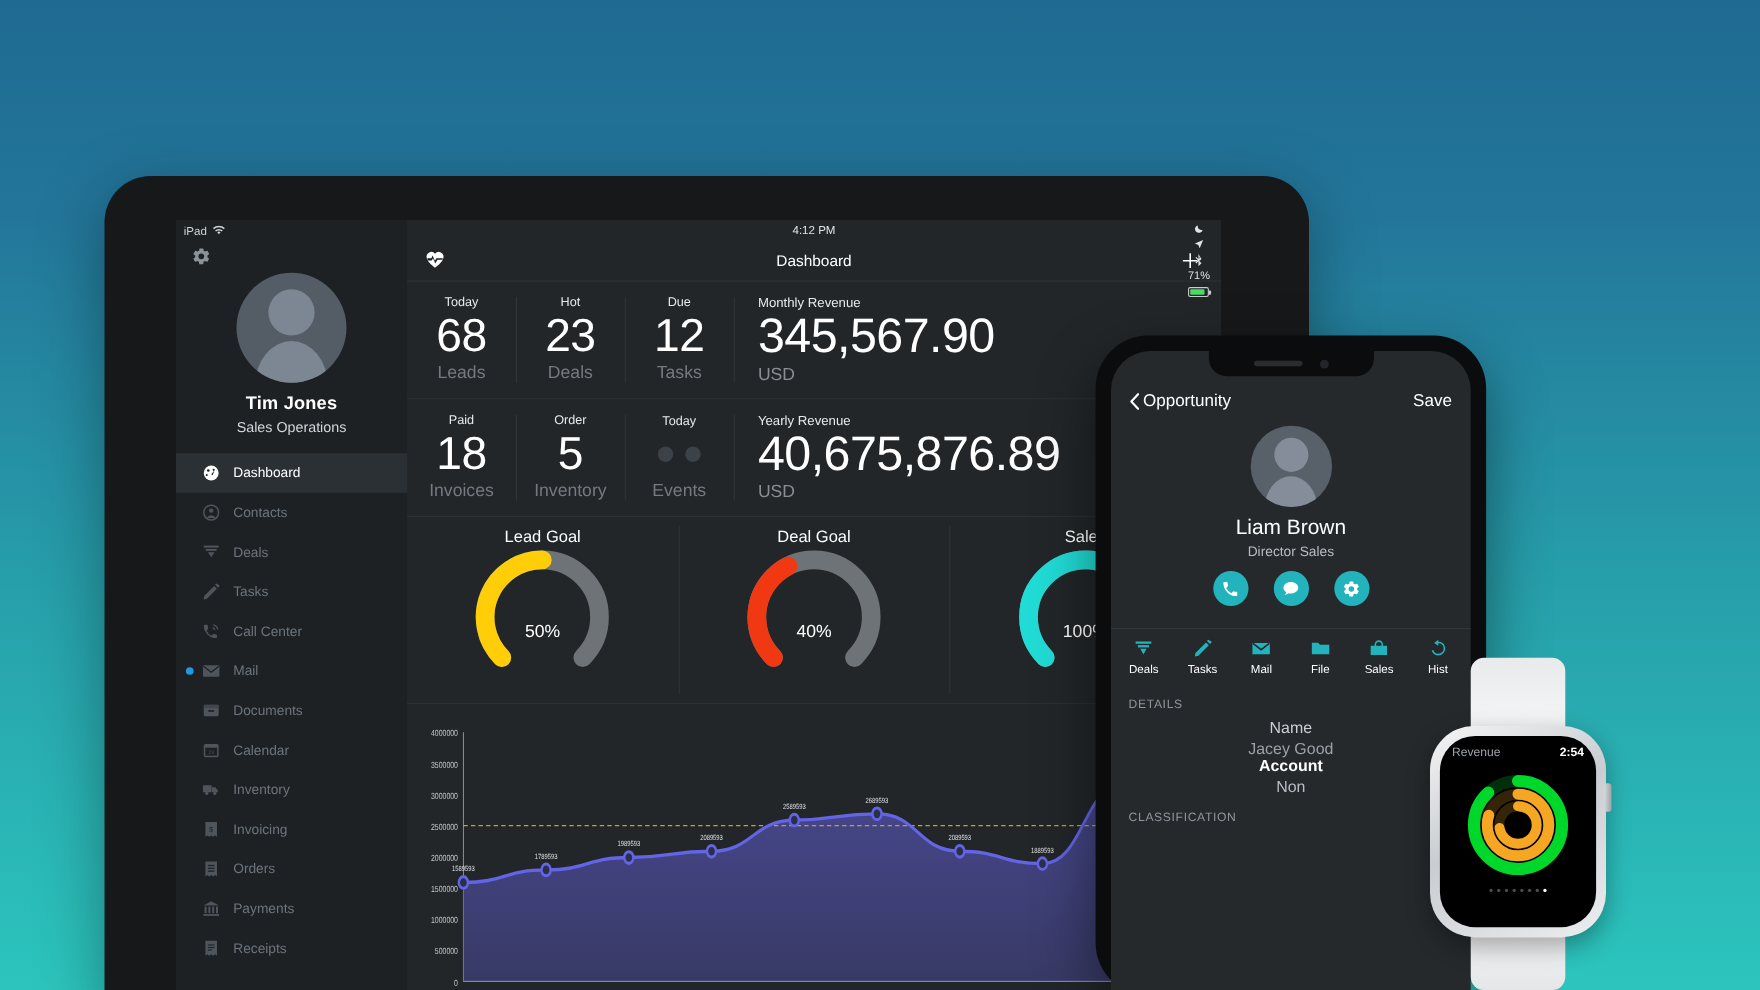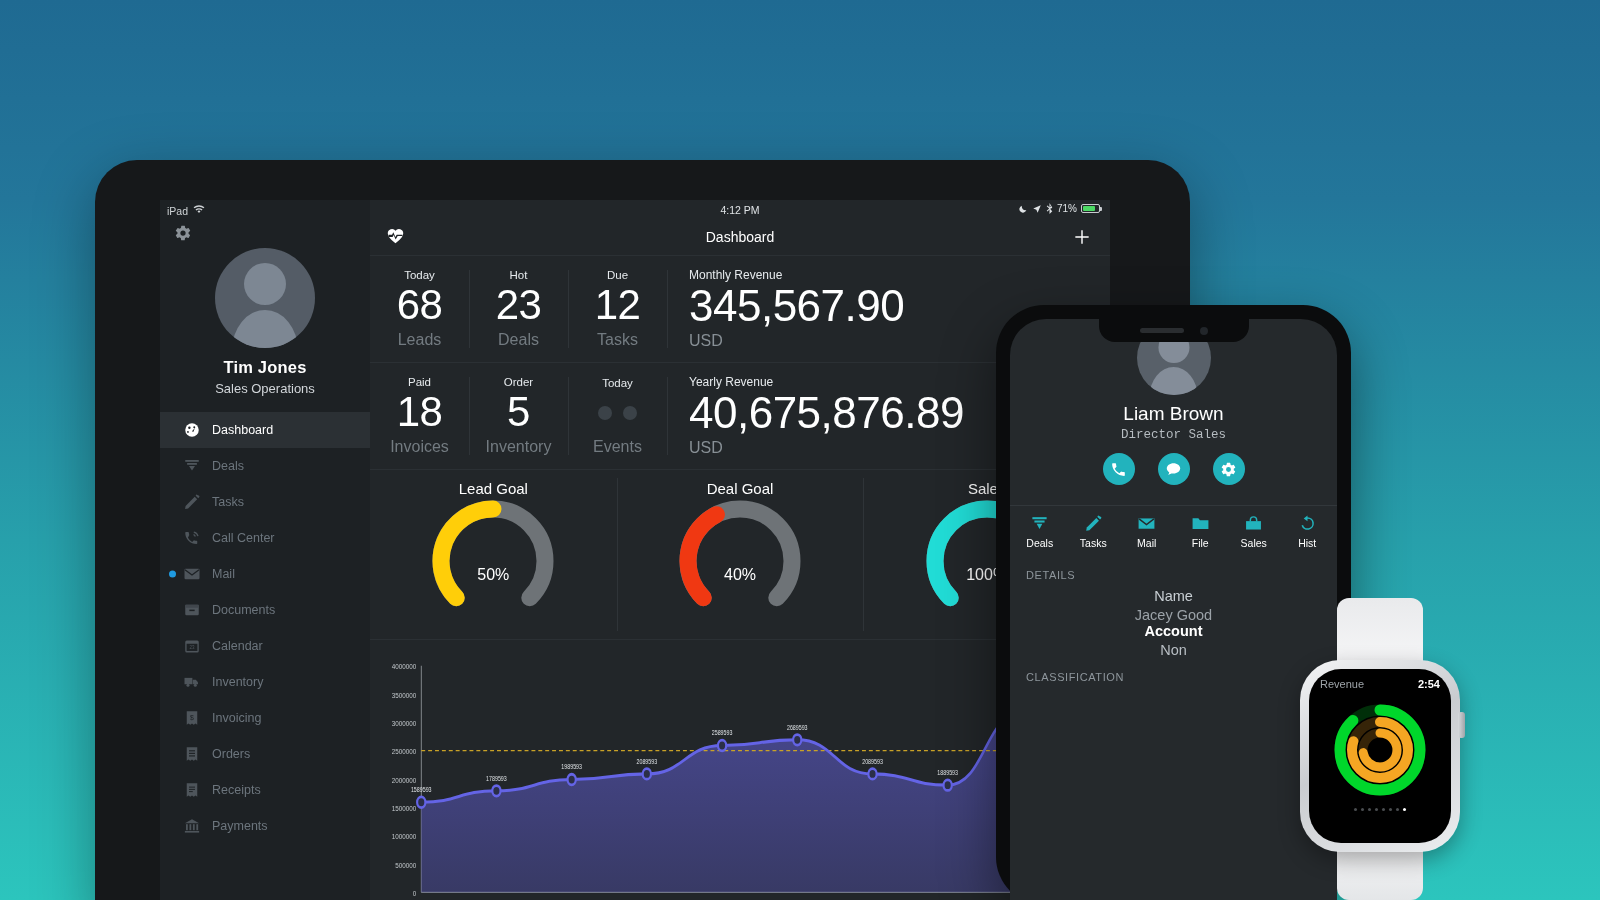--- a/index.html
+++ b/index.html
@@ -58,21 +58,21 @@
   }
 
   
   #ipad-main{ flex:1; background:#222629; position:relative; display:flex; flex-direction:column; }
   .ipad-statusbar{
     height:18px; display:flex; align-items:center; justify-content:center;
     color:#dfe3e6; font-size:10.5px; position:relative; padding-top:2px;
   }
   .sb-right{
     position:absolute; right:10px; top:3px; display:flex; align-items:center; gap:4px;
-    font-size:10px; color:#dfe3e6;
+    font-size:10px; color:#dfe3e6;flex-direction:column;
   }
   .batt{
     width:19px; height:9px; border:1px solid #c8ccd0; border-radius:2px;
     position:relative; display:inline-block;
   }
   .batt::after{
     content:""; position:absolute; right:-3px; top:2px; width:2px; height:4px;
     background:#c8ccd0; border-radius:0 1px 1px 0;
   }
   .batt i{ position:absolute; left:1px; top:1px; bottom:1px; width:71%; background:#4cd964; border-radius:1px; display:block; }
@@ -148,21 +148,21 @@
   }
   .avatar-md .head{
     position:absolute; left:50%; top:15%; transform:translateX(-50%);
     width:42%; height:42%; border-radius:50%; background:#848d99;
   }
   .avatar-md .body{
     position:absolute; left:50%; bottom:-20%; transform:translateX(-50%);
     width:66%; height:58%; border-radius:50% 50% 0 0 / 70% 70% 0 0; background:#848d99;
   }
   .ph-name{ color:#fff; font-size:19px; }
-  .ph-role{ color:#b6bcc1; font-size:12.5px; margin-top:3px;font-family:Liberation Mono, monospace; }
+  .ph-role{ color:#b6bcc1; font-size:12.5px; margin-top:3px; }
   .ph-actions{ display:flex; justify-content:center; gap:23px; margin-top:11px; }
   .circ-btn{
     width:32px; height:32px; border-radius:50%; background:#22b3bd;
     display:flex; align-items:center; justify-content:center;
   }
   .circ-btn svg{ width:17px; height:17px; }
   .ph-tabs{
     display:flex; border-top:1px solid #32373b; margin-top:12px;
     padding:8px 3px 7px;
   }
@@ -252,20 +252,28 @@
               <circle cx="12" cy="12" r="9" fill="#fff"></circle>
               <circle cx="8.5" cy="9" r="1.6" fill="#1d2124"></circle>
               <circle cx="15" cy="8.2" r="1.3" fill="#1d2124"></circle>
               <circle cx="6.6" cy="14.5" r="1.2" fill="#1d2124"></circle>
               <path d="M12 13.5l4-4.5-2.3 5.6z" fill="#1d2124"></path>
             </svg>
             <span>Dashboard</span>
           </li>
           <li class="nav-item">
             <svg class="ico" viewBox="0 0 24 24">
+              <circle cx="12" cy="12" r="9" fill="none" stroke="#6c757d" stroke-width="1.8"></circle>
+              <circle cx="12" cy="9.6" r="2.7" fill="#6c757d"></circle>
+              <path d="M6.6 18.6a6 6 0 0 1 10.8 0z" fill="#6c757d"></path>
+            </svg>
+            <span>Contacts</span>
+          </li>
+          <li class="nav-item">
+            <svg class="ico" viewBox="0 0 24 24">
               <rect x="3" y="4" width="18" height="2.4" fill="#6c757d"></rect>
               <rect x="5.5" y="8" width="13" height="2.4" fill="#6c757d"></rect>
               <path d="M8 12h8l-4 6z" fill="#6c757d"></path>
             </svg>
             <span>Deals</span>
           </li>
           <li class="nav-item">
             <svg class="ico" viewBox="0 0 24 24">
               <path d="M3.5 17.2L15.6 5.1l3.3 3.3L6.8 20.5l-4 .7z" fill="#6c757d"></path>
               <path d="M17 3.7l3.3 3.3 1.2-1.2a1.4 1.4 0 0 0 0-2L19.2 2.5a1.4 1.4 0 0 0-2 0z" fill="#6c757d"></path>
@@ -320,40 +328,40 @@
             <span>Invoicing</span>
           </li>
           <li class="nav-item">
             <svg class="ico" viewBox="0 0 24 24">
               <path d="M5 3h14v18l-2.3-1.6L14.3 21 12 19.4 9.7 21l-2.4-1.6L5 21z" fill="#6c757d"></path>
               <rect x="8" y="7" width="8" height="1.5" fill="#1d2124"></rect>
               <rect x="8" y="10.4" width="8" height="1.5" fill="#1d2124"></rect>
               <rect x="8" y="13.8" width="8" height="1.5" fill="#1d2124"></rect>
             </svg>
             <span>Orders</span>
-          </li>
-          <li class="nav-item">
-            <svg class="ico" viewBox="0 0 24 24">
-              <path d="M5 3h14v18l-2.3-1.6L14.3 21 12 19.4 9.7 21l-2.4-1.6L5 21z" fill="#6c757d"></path>
-              <rect x="8" y="7.5" width="8" height="1.3" fill="#1d2124"></rect>
-              <rect x="8" y="10.5" width="8" height="1.3" fill="#1d2124"></rect>
-              <rect x="8" y="13.5" width="5" height="1.3" fill="#1d2124"></rect>
-            </svg>
-            <span>Receipts</span>
           </li>
           <li class="nav-item">
             <svg class="ico" viewBox="0 0 24 24">
               <path d="M12 3L2.5 8.2h19z" fill="#6c757d"></path>
               <rect x="4" y="9.6" width="2.4" height="8" fill="#6c757d"></rect>
               <rect x="8.6" y="9.6" width="2.4" height="8" fill="#6c757d"></rect>
               <rect x="13.2" y="9.6" width="2.4" height="8" fill="#6c757d"></rect>
               <rect x="17.8" y="9.6" width="2.4" height="8" fill="#6c757d"></rect>
               <rect x="2.5" y="18.6" width="19" height="2.2" fill="#6c757d"></rect>
             </svg>
             <span>Payments</span>
+          </li>
+          <li class="nav-item">
+            <svg class="ico" viewBox="0 0 24 24">
+              <path d="M5 3h14v18l-2.3-1.6L14.3 21 12 19.4 9.7 21l-2.4-1.6L5 21z" fill="#6c757d"></path>
+              <rect x="8" y="7.5" width="8" height="1.3" fill="#1d2124"></rect>
+              <rect x="8" y="10.5" width="8" height="1.3" fill="#1d2124"></rect>
+              <rect x="8" y="13.5" width="5" height="1.3" fill="#1d2124"></rect>
+            </svg>
+            <span>Receipts</span>
           </li>
         </ul>
     </div>
 
     <div id="ipad-main">
       <div class="ipad-statusbar">
         <span>4:12 PM</span>
         <span class="sb-right">
           <svg width="10" height="10" viewBox="0 0 24 24">
               <path fill="#dfe3e6" d="M20 14.5A8.5 8.5 0 0 1 9.5 4 8.5 8.5 0 1 0 20 14.5z"></path>
@@ -517,20 +525,29 @@
   </div>
 </div>
 
 <div id="phone-device">
   <div id="phone-screen">
     <div class="notch">
       <span class="speaker"></span>
       <span class="cam"></span>
     </div>
 
+    <div class="ph-nav">
+      <span class="ph-back">
+        <svg class="chev-l" viewBox="0 0 10 18">
+            <path fill="none" stroke="#fff" stroke-width="2.2" stroke-linecap="round" stroke-linejoin="round" d="M8.5 1.5L1.6 9l6.9 7.5"></path>
+          </svg>
+        <span>Opportunity</span>
+      </span>
+      <span class="ph-save">Save</span>
+    </div>
 
     <div class="ph-profile">
       <div class="avatar-md">
         <div class="head"></div>
           <div class="body"></div>
       </div>
       <div class="ph-name">Liam Brown</div>
       <div class="ph-role">Director Sales</div>
       <div class="ph-actions">
         <span class="circ-btn">

